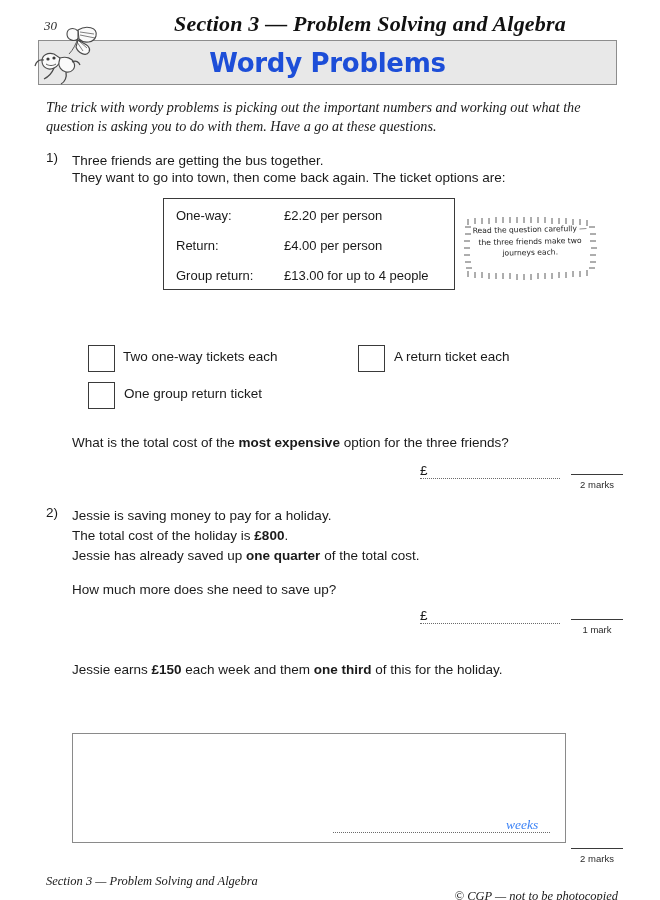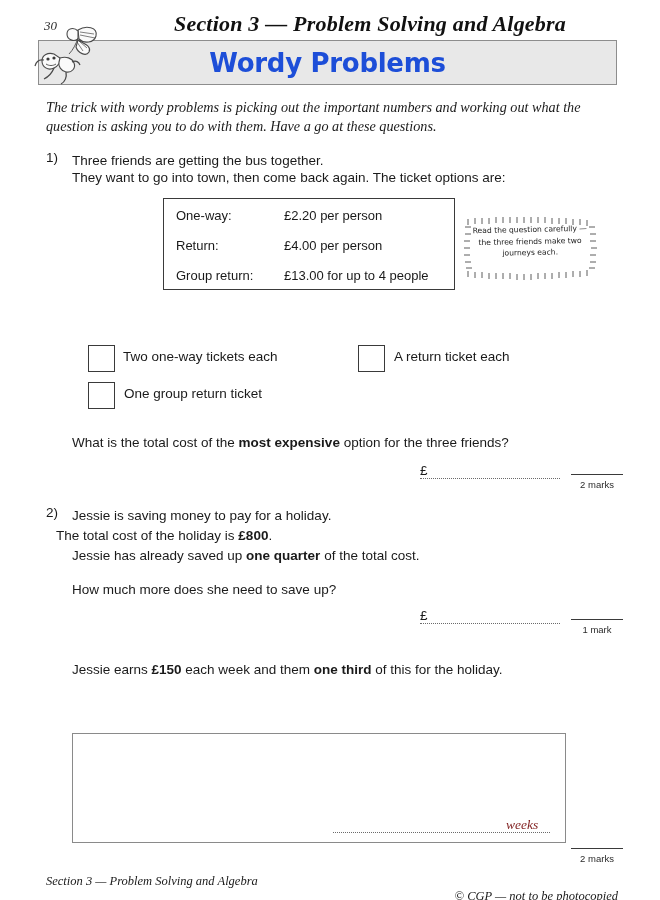--- a/index.html
+++ b/index.html
@@ -203,21 +203,21 @@
     box-sizing: border-box;
     background: #fff;
   }
   .weeks-label {
     position: absolute;
     left: 506px;
     top: 817px;
     font-family: "Liberation Serif", serif;
     font-style: italic;
     font-size: 13.5px;
-    color: #7f1d1d;
+    color: #3b82f6;
   }
 
   
   .footer-left, .footer-right {
     position: absolute;
     top: 874px;
     font-family: "Liberation Serif", serif;
     font-style: italic;
     font-size: 12.5px;
     color: #1a1a1a;
@@ -302,21 +302,21 @@
 
   <div class="q-line" style="left:72px; top:432px; width:540px;"><span>What is the total cost of the </span><b>most expensive</b><span> option for the three friends?</span></div>
 
   <div class="pound" style="left:420px; top:463px;">£</div>
   <div class="dotted-line" style="left:420px; top:478px; width:140px;"></div>
   <div class="marks-rule" style="left:571px; top:474px;"></div>
   <div class="marks-text" style="left:569px; top:479px;">2 marks</div>
 
   <div class="q-num" style="left:46px; top:505px;">2)</div>
   <div class="q-line" style="left:72px; top:505px; width:520px;">Jessie is saving money to pay for a holiday.</div>
-  <div class="q-line" style="left:56px; top:525px; width:520px;"><span>The total cost of the holiday is </span><b>£800</b><span>.</span></div>
+  <div class="q-line" style="left:72px; top:525px; width:520px;"><span>The total cost of the holiday is </span><b>£800</b><span>.</span></div>
   <div class="q-line" style="left:72px; top:545px; width:520px;"><span>Jessie has already saved up </span><b>one quarter</b><span> of the total cost.</span></div>
 
   <div class="q-line" style="left:72px; top:579px; width:520px;">How much more does she need to save up?</div>
 
   <div class="pound" style="left:420px; top:608px;">£</div>
   <div class="dotted-line" style="left:420px; top:623px; width:140px;"></div>
   <div class="marks-rule" style="left:571px; top:619px;"></div>
   <div class="marks-text" style="left:569px; top:624px;">1 mark</div>
 
   <div class="q-line" style="left:72px; top:659px; width:540px;"><span>Jessie earns </span><b>£150</b><span> each week and them </span><b>one third</b><span> of this for the holiday.</span></div>

